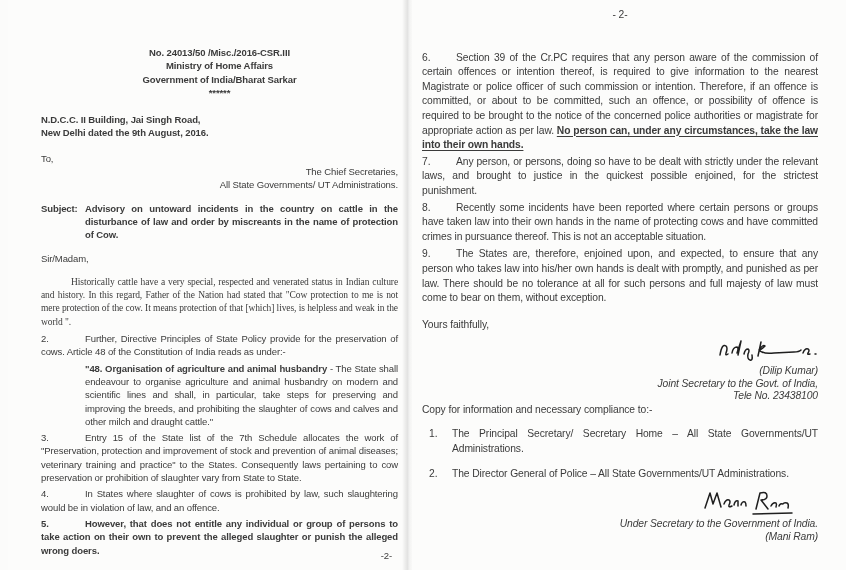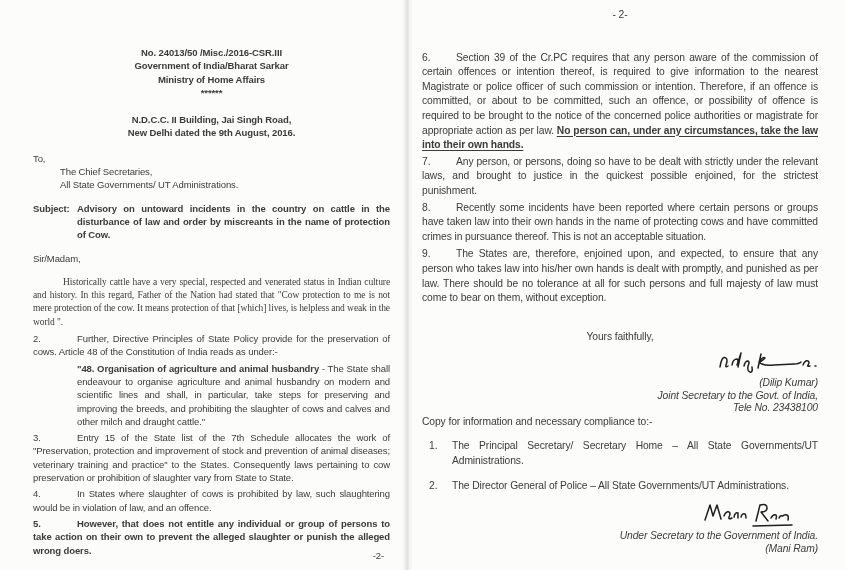--- a/index.html
+++ b/index.html
@@ -3,64 +3,64 @@
 <meta charset="utf-8">
 <style>
   html,body{margin:0;padding:0;background:#f4f4f3;}
   #canvas{
     position:relative;width:846px;height:570px;overflow:hidden;
     background:#fbfbfa;
     font-family:"Liberation Sans","DejaVu Sans",sans-serif;
     color:#3b3b3b;
   }
   .page{position:absolute;top:0;height:570px;background:#fcfcfb;box-sizing:border-box;}
-  #page1{left:0;width:406px;padding:46px 16px 0 33px;font-size:9.5px;line-height:13.3px;letter-spacing:-0.1px;}
+  #page1{left:8px;width:406px;padding:46px 16px 0 33px;font-size:9.5px;line-height:13.3px;letter-spacing:-0.1px;}
   #page2{left:412px;width:434px;padding:8px 28px 0 10px;font-size:10.3px;line-height:14.6px;letter-spacing:-0.1px;}
   #seam{position:absolute;left:402px;top:0;width:12px;height:570px;
     background:linear-gradient(90deg,rgba(0,0,0,0) 0%,rgba(0,0,0,0.10) 45%,rgba(0,0,0,0.03) 65%,rgba(0,0,0,0) 100%);}
   .b{font-weight:bold;}
   .center{text-align:center;}
   .justify{text-align:justify;}
   .num-para{position:relative;}
   .pnum{position:absolute;left:0;top:0;text-indent:0;}
   #page1 .num-para{text-indent:44px;margin-top:3px;}
   #page2 .num-para{text-indent:34px;margin-top:2px;}
   .head-block{font-weight:bold;}
-  .addr-block{margin-top:14px;font-weight:bold;text-align:center;}
+  .addr-block{margin-top:14px;font-weight:bold;text-align:left;}
   .to-line{margin-top:12px;}
-  .recip{margin-left:27px;}
+  .recip{margin-left:44px;text-align:right;}
   .subject-row{margin-top:10px;display:flex;font-weight:bold;}
   .subject-label{width:44px;flex-shrink:0;}
   .subject-text{flex:1;text-align:justify;}
   .salutation{margin-top:10px;}
   .intro-para{margin-top:11px;text-indent:30px;font-family:Liberation Serif, serif;}
   .quote-block{margin-left:44px;margin-top:3px;}
   .p1-footer{position:absolute;right:22px;bottom:8px;font-size:9.5px;}
   .emph{font-weight:bold;text-decoration:underline;text-decoration-thickness:1.4px;text-underline-offset:2px;}
-  .closing{margin-top:24px;text-align:center;}
+  .closing{margin-top:12px;text-align:left;}
   .sig-wrap1{text-align:right;margin:3px 0 0 0;height:30px;}
   .sig-wrap2{text-align:right;margin:5px 22px 0 0;height:32px;}
   .signatory{text-align:right;line-height:12.5px;font-style:italic;}
   .copy-head{margin-top:0;}
   .copy-item{position:relative;padding-left:30px;margin-top:10px;text-align:justify;}
   .copy-item .cnum{position:absolute;left:7px;top:0;}
   svg.sig{display:inline-block;vertical-align:top;}
   svg.sig path{fill:none;stroke:#1f1f1f;stroke-width:1.5;stroke-linecap:round;stroke-linejoin:round;}
 </style>
 </head>
 <body>
 
 <div id="canvas">
 
   <div class="page" id="page1">
 
     <div class="head-block center">
       <div>No. 24013/50 /Misc./2016-CSR.III</div>
+      <div>Ministry of Home Affairs</div>
       <div>Government of India/Bharat Sarkar</div>
-      <div>Ministry of Home Affairs</div>
       <div>******</div>
     </div>
 
     <div class="addr-block">
       <div>N.D.C.C. II Building, Jai Singh Road,</div>
       <div>New Delhi dated the 9th August, 2016.</div>
     </div>
 
     <div class="to-line">To,</div>
     <div class="recip">The Chief Secretaries,</div>

